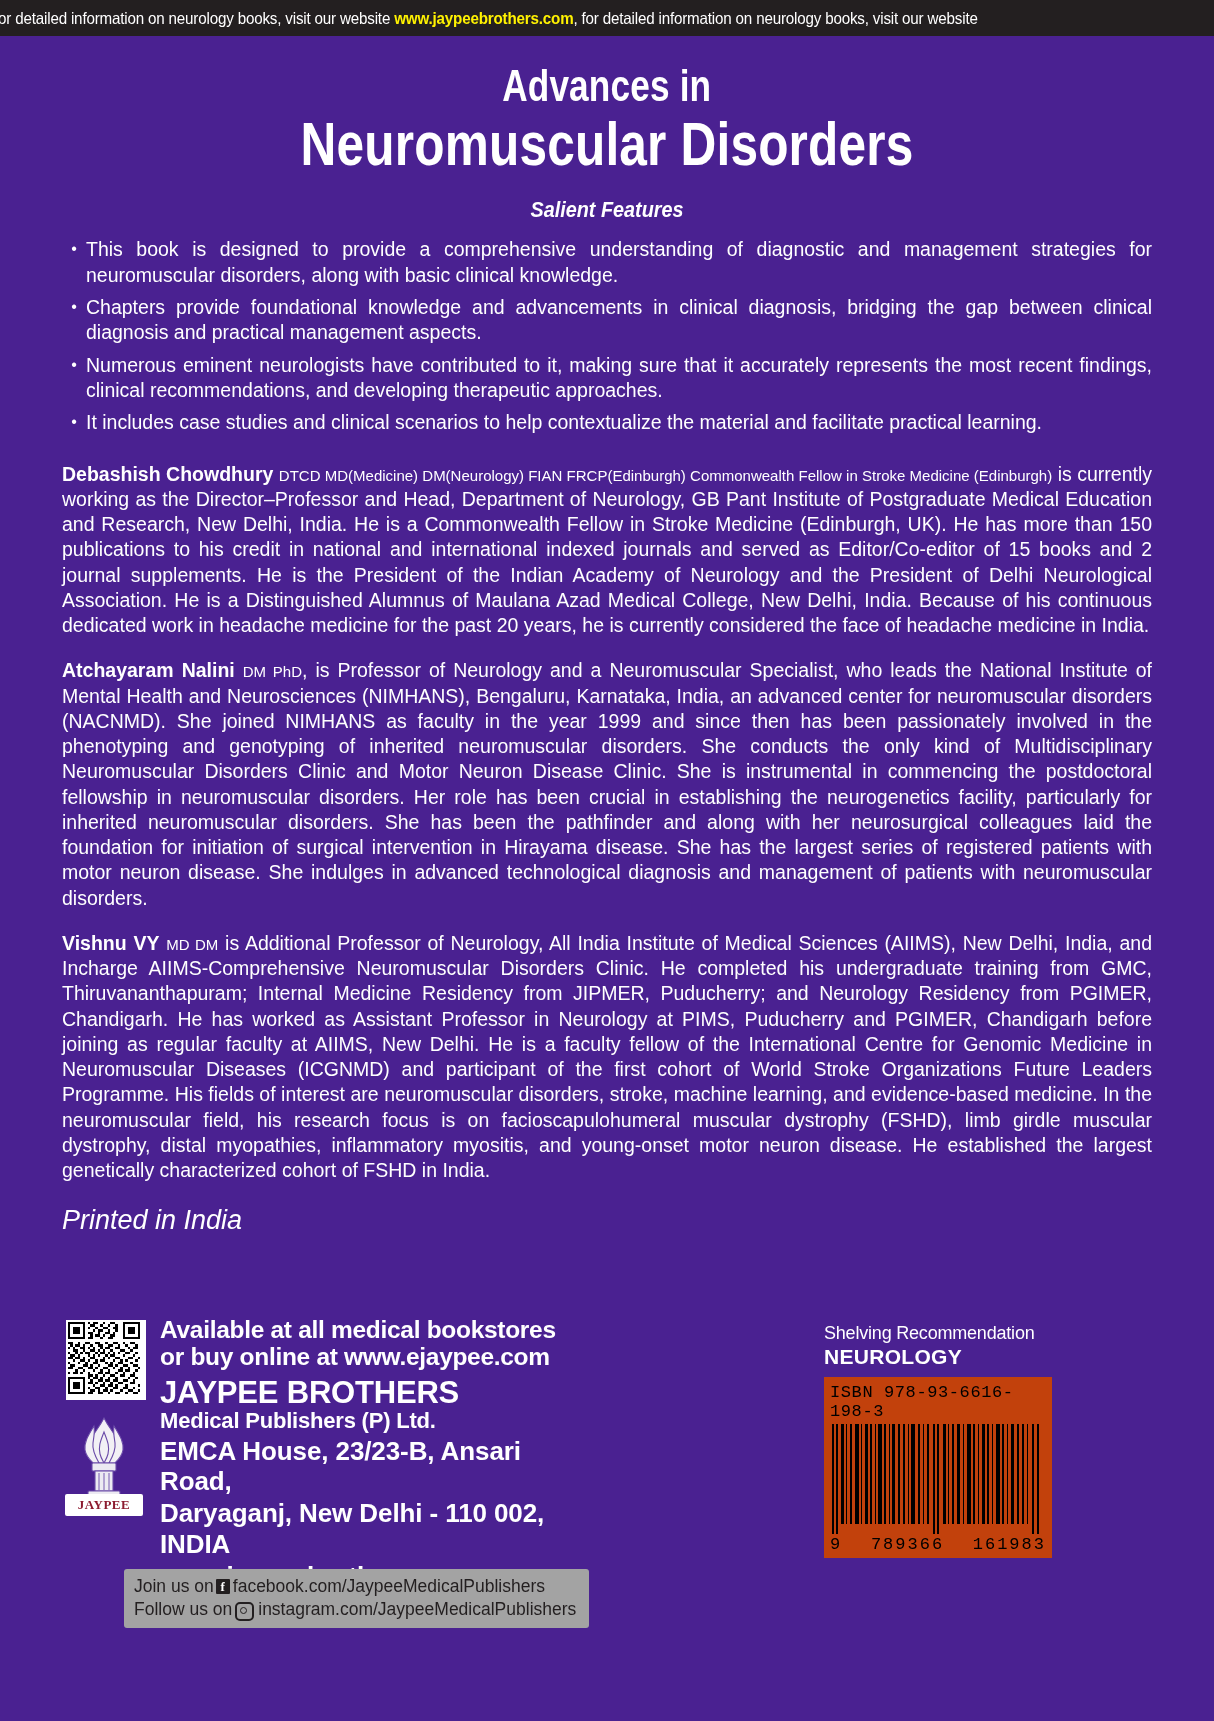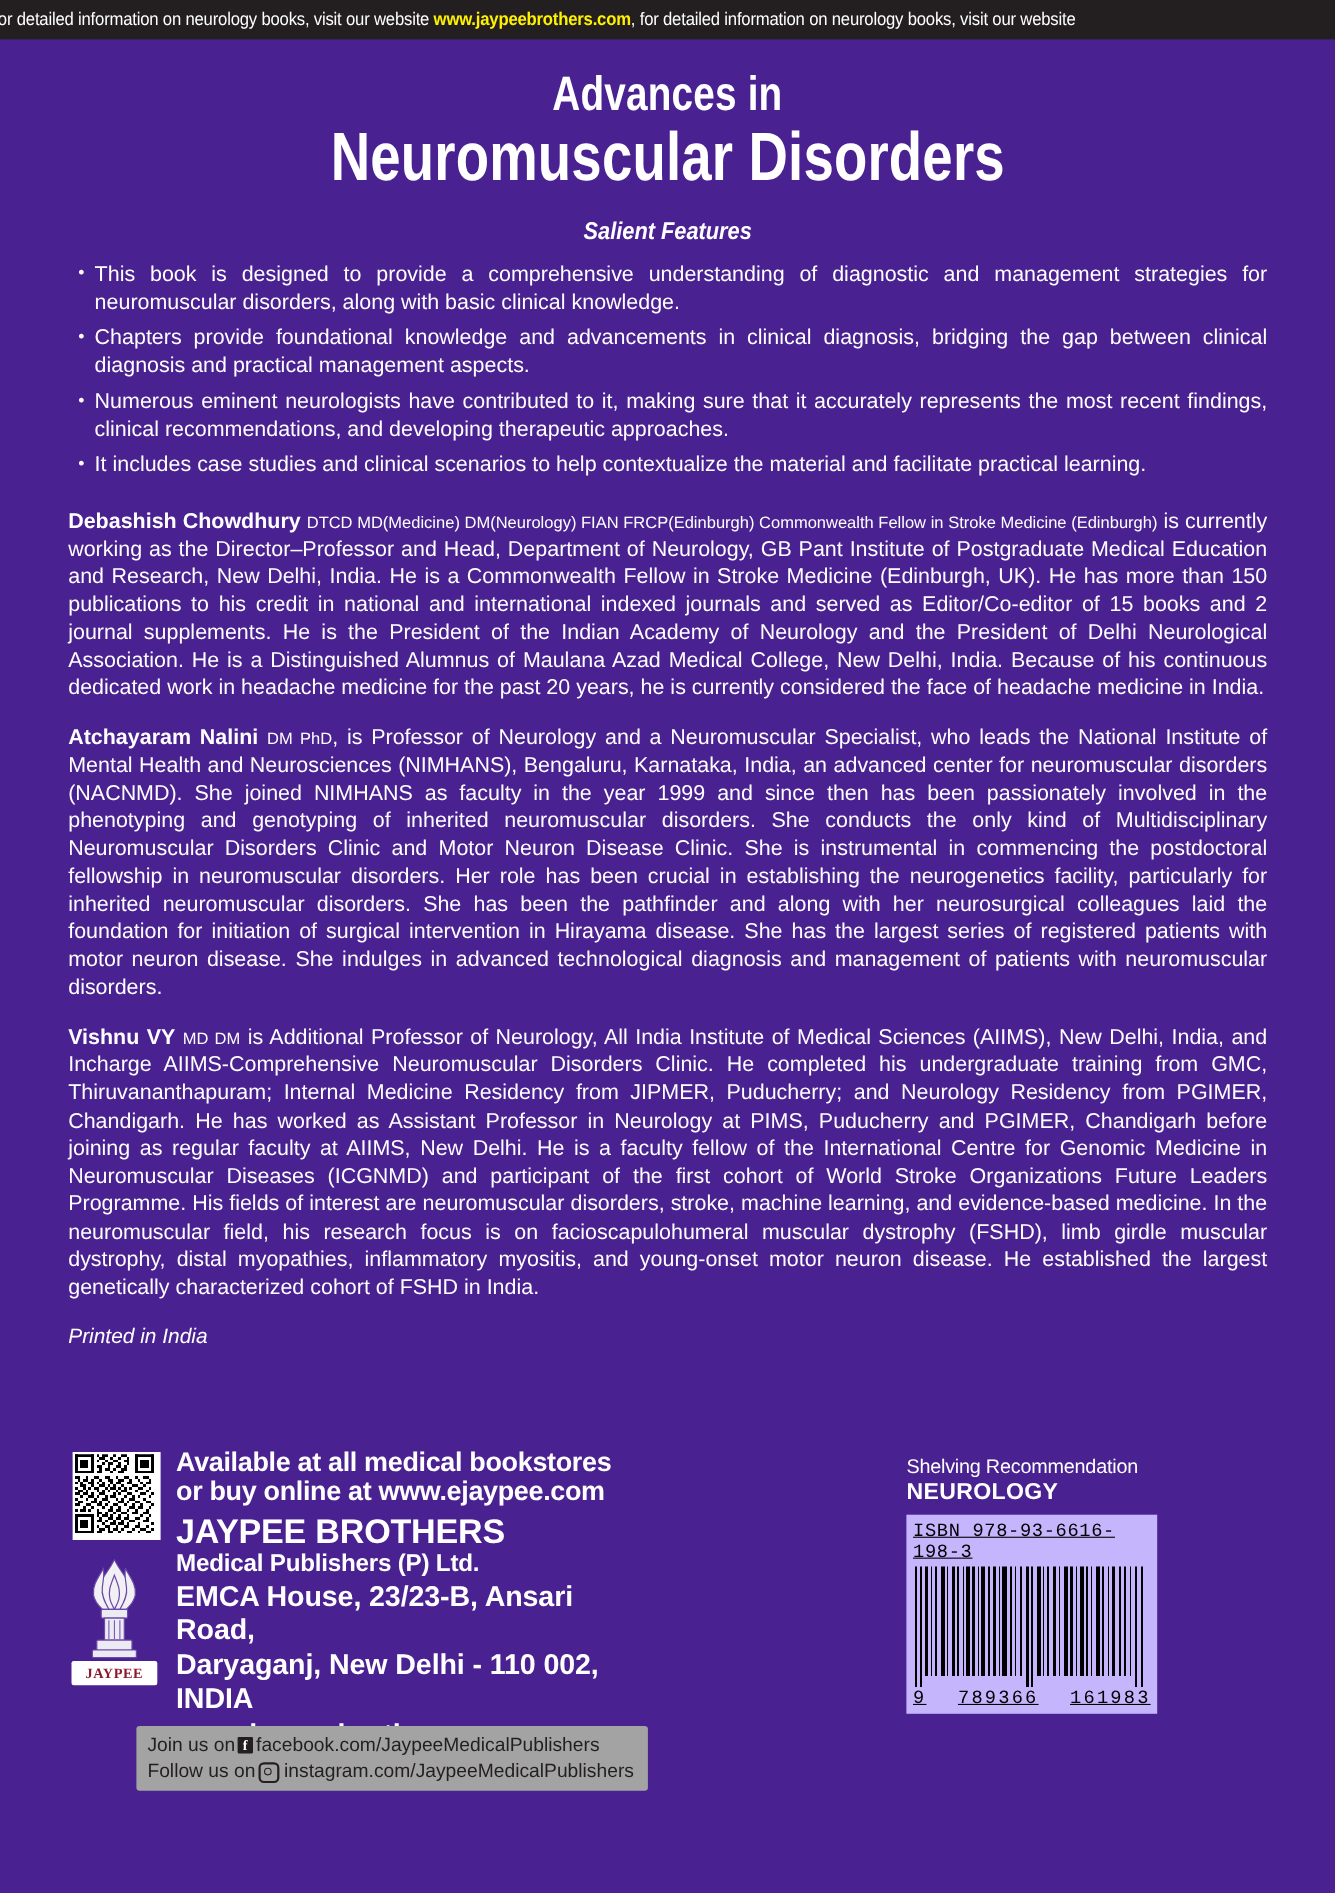--- a/index.html
+++ b/index.html
@@ -79,42 +79,42 @@
     font-size:19.5px;line-height:1.295;
     text-align:justify;
     margin-bottom:20px;
   }
   .bio .nm{font-weight:bold;}
   .bio .cred{font-size:15px;}
 
   
   .printed{
     margin:22px 0 0 62px;
-    font-style:italic;font-size:19px;
+    font-style:italic;font-size:27px;
   }
 
   
   .footer{
     position:absolute;left:0;top:1232px;width:1214px;height:453px;
   }
 
   
   .pub{
     position:absolute;left:62px;top:48px;width:520px;
   }
   .qr{
     position:absolute;left:4px;top:4px;width:76px;height:76px;
     background:#ffffff;padding:2px;
   }
   .qr svg{display:block;}
   .flame{
     position:absolute;left:10px;top:100px;width:64px;height:92px;
   }
   .jaypee-badge{
-    position:absolute;left:3px;top:194px;
+    position:absolute;left:3px;top:178px;
     width:78px;height:22px;background:#ffffff;
     color:#8c1b2f;font-size:13px;font-weight:bold;
     letter-spacing:0.5px;
     display:flex;align-items:center;justify-content:center;
     border-radius:2px;
     font-family:"Liberation Serif", serif;
   }
   .pub-text{margin-left:98px;}
   .avail{
     font-size:24.5px;font-weight:bold;line-height:1.12;
@@ -157,24 +157,23 @@
     width:5px;height:5px;border:1.6px solid #231f20;border-radius:50%;
   }
 
   
   .shelf{
     position:absolute;left:824px;top:55px;width:240px;
   }
   .shelf-l1{font-size:18px;line-height:1.15;letter-spacing:-0.2px;}
   .shelf-l2{font-size:21px;font-weight:bold;line-height:1.2;letter-spacing:0.3px;}
   .barcode-box{
-    margin-top:8px;background:#c4b5fd;color:#000000;
+    margin-top:8px;background:#c2410c;color:#000000;
     width:228px;padding:6px 6px 4px 6px;
     box-sizing:border-box;
-    text-decoration:underline;
   }
   .isbn-text{
     font-family:"Liberation Mono", monospace;
     font-size:17px;letter-spacing:0.6px;
     margin-bottom:3px;
   }
   .bars{height:110px;width:100%;display:block;}
   .ean-text{
     font-family:"Liberation Mono", monospace;
     font-size:17px;letter-spacing:2px;

